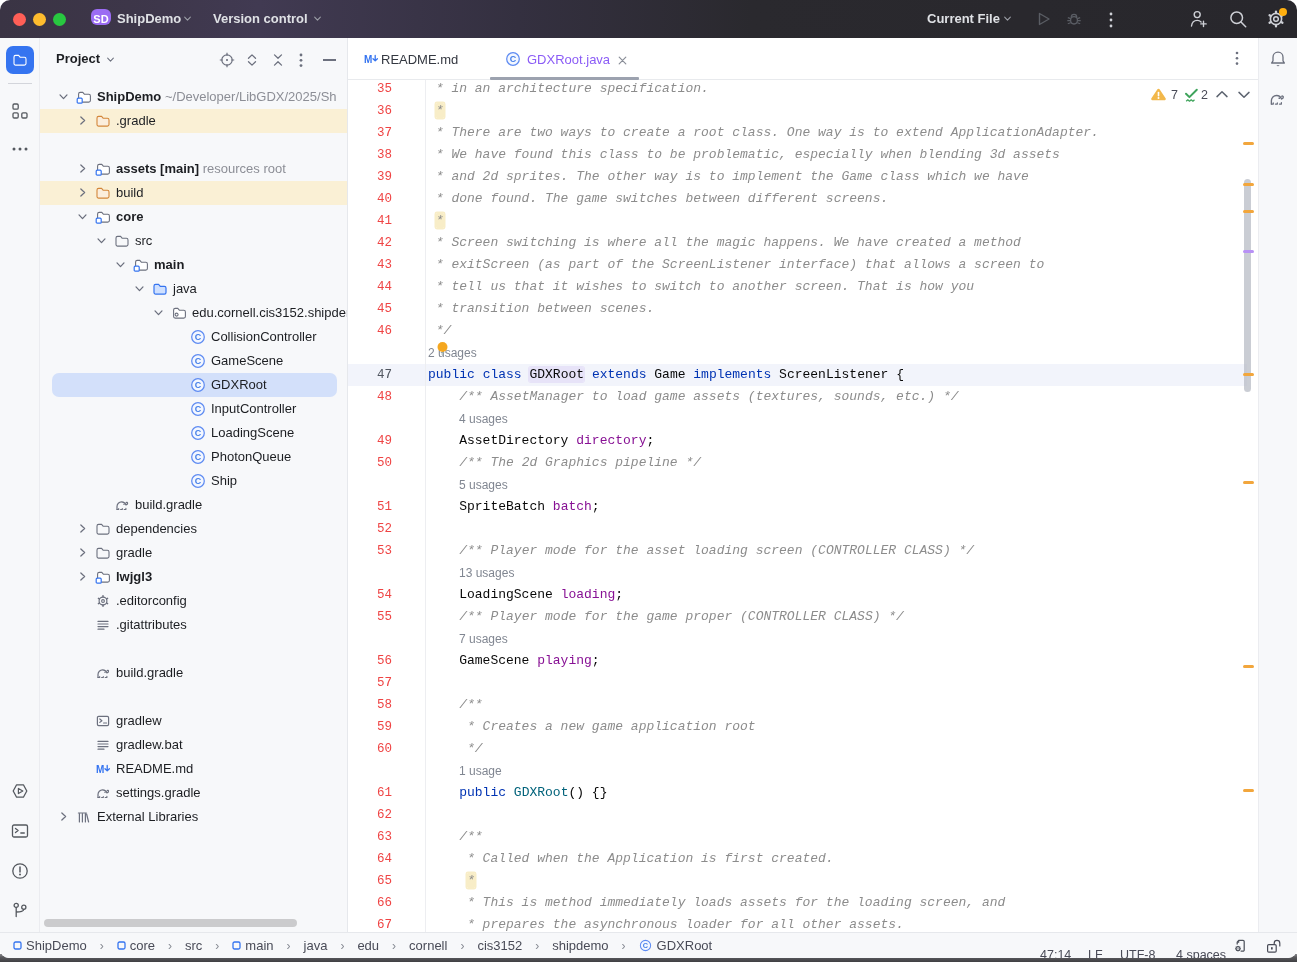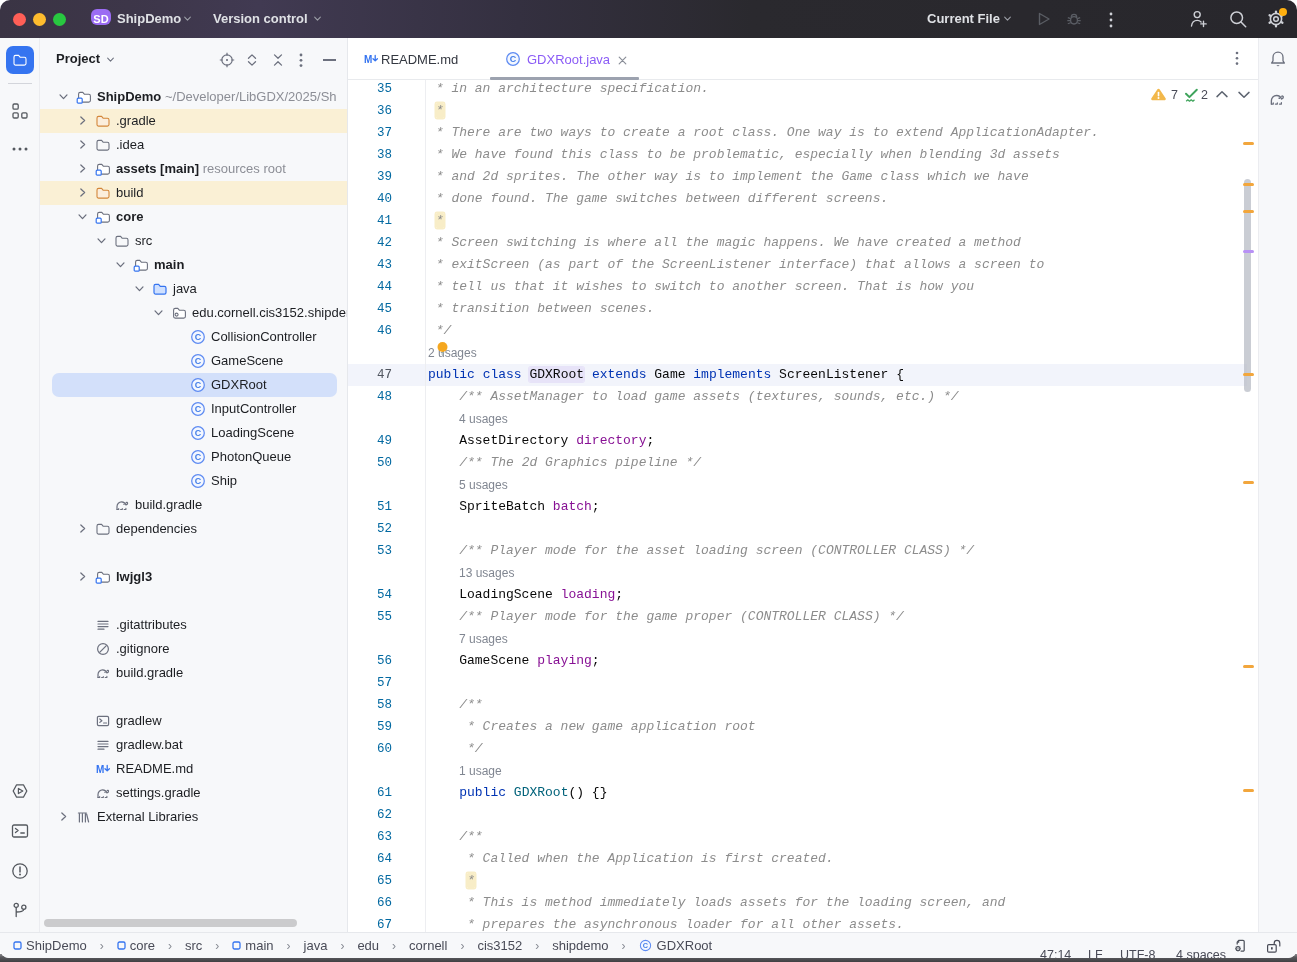--- a/index.html
+++ b/index.html
@@ -23,21 +23,21 @@
 #tabbar{position:absolute;left:0;top:0;width:910px;height:42px;background:#fff;border-bottom:1px solid #E8EAED}
 #statusbar{position:absolute;left:0;top:932px;width:1297px;height:26px;background:#F7F8FA;border-top:1px solid #E6E8EC;color:#494B57;font-size:12.5px}
 .trow{position:absolute;left:0;width:308px;height:24px}
 .trow .lbl{position:absolute;top:4px;font-size:13px;color:#1c1e22;white-space:nowrap}
 .trow .ann{color:#8C8E96;font-weight:400}
 .b{font-weight:700}
 .ticon{position:absolute;top:4px}
 .tchv{position:absolute;top:6px}
 #code{position:absolute;left:0;top:42px;width:910px;height:852px;background:#fff;overflow:hidden}
 .crow{position:absolute;height:22px;width:910px;white-space:pre;font-family:"Liberation Mono",monospace;font-size:13px;line-height:22px}
-.ln{position:absolute;width:44px;text-align:right;font-family:"Liberation Mono",monospace;font-size:12.5px;color:#0369a1;line-height:22px}
+.ln{position:absolute;width:44px;text-align:right;font-family:"Liberation Mono",monospace;font-size:12.5px;color:#ef4444;line-height:22px}
 .cm{color:#8C8C8C;font-style:italic}
 .kw{color:#0033B3}
 .fld{color:#871094}
 .mth{color:#00627A}
 .pl{color:#080808}
 .hint{position:absolute;font-family:"Liberation Sans",sans-serif;font-size:12px;color:#808691;line-height:22px}
 .hlstar{background:#F8EDC7;box-shadow:0 0 0 1.5px #F8EDC7;border-radius:1px}
 .wordhl{background:#E7E3F8;border-radius:2px;box-shadow:0 0 0 1px #E7E3F8}
 .gutterline{position:absolute;left:77px;top:0;width:1px;height:852px;background:#EDEEF1}
 .caretrow{position:absolute;left:0;width:899px;height:22px;background:#F2F4FB}
@@ -228,33 +228,20 @@
             <path d="M4.2 2.2 L8.3 6 L4.2 9.8" fill="none" stroke="#6C707E" stroke-width="1.4" stroke-linecap="round" stroke-linejoin="round"></path>
           </svg>
         </span>
         <span class="ticon" style="left:55px">
           <svg width="16" height="16" viewBox="0 0 16 16" style="">
             <path d="M2 5c0-.9.7-1.6 1.6-1.6h3l1.7 1.9h4.1c.9 0 1.6.7 1.6 1.6v4.6c0 .9-.7 1.6-1.6 1.6H3.6c-.9 0-1.6-.7-1.6-1.6z" fill="#FBEEDC" stroke="#D3863A" stroke-width="1.1" stroke-linejoin="round"></path>
           </svg>
         </span>
         <span class="lbl" style="left:76px">.gradle</span>
       </div>
-<div class="trow" style="top:95px">
-        <span class="tchv" style="left:37px">
-          <svg width="11" height="11" viewBox="0 0 12 12">
-            <path d="M4.2 2.2 L8.3 6 L4.2 9.8" fill="none" stroke="#6C707E" stroke-width="1.4" stroke-linecap="round" stroke-linejoin="round"></path>
-          </svg>
-        </span>
-        <span class="ticon" style="left:55px">
-          <svg width="16" height="16" viewBox="0 0 16 16" style="">
-            <path d="M2 5c0-.9.7-1.6 1.6-1.6h3l1.7 1.9h4.1c.9 0 1.6.7 1.6 1.6v4.6c0 .9-.7 1.6-1.6 1.6H3.6c-.9 0-1.6-.7-1.6-1.6z" fill="none" stroke="#6C707E" stroke-width="1.1" stroke-linejoin="round"></path>
-          </svg>
-        </span>
-        <span class="lbl" style="left:76px">.idea</span>
-      </div>
 <div class="trow" style="top:143px;background:#FAF0D5">
         <span class="tchv" style="left:37px">
           <svg width="11" height="11" viewBox="0 0 12 12">
             <path d="M4.2 2.2 L8.3 6 L4.2 9.8" fill="none" stroke="#6C707E" stroke-width="1.4" stroke-linecap="round" stroke-linejoin="round"></path>
           </svg>
         </span>
         <span class="ticon" style="left:55px">
           <svg width="16" height="16" viewBox="0 0 16 16" style="">
             <path d="M2 5c0-.9.7-1.6 1.6-1.6h3l1.7 1.9h4.1c.9 0 1.6.7 1.6 1.6v4.6c0 .9-.7 1.6-1.6 1.6H3.6c-.9 0-1.6-.7-1.6-1.6z" fill="#FBEEDC" stroke="#D3863A" stroke-width="1.1" stroke-linejoin="round"></path>
           </svg>
@@ -422,50 +409,81 @@
             <path d="M4.2 2.2 L8.3 6 L4.2 9.8" fill="none" stroke="#6C707E" stroke-width="1.4" stroke-linecap="round" stroke-linejoin="round"></path>
           </svg>
         </span>
         <span class="ticon" style="left:55px">
           <svg width="16" height="16" viewBox="0 0 16 16" style="">
             <path d="M2 5c0-.9.7-1.6 1.6-1.6h3l1.7 1.9h4.1c.9 0 1.6.7 1.6 1.6v4.6c0 .9-.7 1.6-1.6 1.6H3.6c-.9 0-1.6-.7-1.6-1.6z" fill="none" stroke="#6C707E" stroke-width="1.1" stroke-linejoin="round"></path>
           </svg>
         </span>
         <span class="lbl" style="left:76px">dependencies</span>
       </div>
+<div class="trow" style="top:503px">
+        <span class="tchv" style="left:37px">
+          <svg width="11" height="11" viewBox="0 0 12 12">
+            <path d="M4.2 2.2 L8.3 6 L4.2 9.8" fill="none" stroke="#6C707E" stroke-width="1.4" stroke-linecap="round" stroke-linejoin="round"></path>
+          </svg>
+        </span>
+        <span class="ticon" style="left:55px">
+          <svg width="16" height="16" viewBox="0 0 16 16" style="">
+            <path d="M2 5c0-.9.7-1.6 1.6-1.6h3l1.7 1.9h4.1c.9 0 1.6.7 1.6 1.6v4.6c0 .9-.7 1.6-1.6 1.6H3.6c-.9 0-1.6-.7-1.6-1.6z" fill="none" stroke="#6C707E" stroke-width="1.1" stroke-linejoin="round"></path>
+          </svg>
+        </span>
+        <span class="lbl" style="left:76px">gradle</span>
+      </div>
 <div class="trow" style="top:527px">
         <span class="tchv" style="left:37px">
           <svg width="11" height="11" viewBox="0 0 12 12">
             <path d="M4.2 2.2 L8.3 6 L4.2 9.8" fill="none" stroke="#6C707E" stroke-width="1.4" stroke-linecap="round" stroke-linejoin="round"></path>
           </svg>
         </span>
         <span class="ticon" style="left:55px">
           <svg width="16" height="16" viewBox="0 0 16 16" style="">
             <path d="M2.6 5c0-.9.7-1.6 1.6-1.6h2.6l1.7 1.9h4.3c.9 0 1.6.7 1.6 1.6v4.6c0 .9-.7 1.6-1.6 1.6H4.2c-.9 0-1.6-.7-1.6-1.6z" fill="#fff" stroke="#6C707E" stroke-width="1.1" stroke-linejoin="round"></path>
             <rect x="1.2" y="9.2" width="5" height="5" rx="1" fill="#fff" stroke="#3574F0" stroke-width="1.2"></rect>
           </svg>
         </span>
         <span class="lbl" style="left:76px"><span class="b">lwjgl3</span></span>
       </div>
+<div class="trow" style="top:551px">
+        <span class="ticon" style="left:55px">
+          <svg width="16" height="16" viewBox="0 0 16 16" style="">
+            <circle cx="8" cy="8" r="3.9" fill="none" stroke="#6C707E" stroke-width="1.2"></circle>
+            <circle cx="8" cy="8" r="1.4" fill="none" stroke="#6C707E" stroke-width="1.1"></circle>
+            <g transform="rotate(0 8 8)">
+              <rect x="7.25" y="2" width="1.5" height="2.4" rx=".7" fill="#6C707E"></rect>
+            </g>
+            <g transform="rotate(60 8 8)">
+              <rect x="7.25" y="2" width="1.5" height="2.4" rx=".7" fill="#6C707E"></rect>
+            </g>
+            <g transform="rotate(120 8 8)">
+              <rect x="7.25" y="2" width="1.5" height="2.4" rx=".7" fill="#6C707E"></rect>
+            </g>
+            <g transform="rotate(180 8 8)">
+              <rect x="7.25" y="2" width="1.5" height="2.4" rx=".7" fill="#6C707E"></rect>
+            </g>
+            <g transform="rotate(240 8 8)">
+              <rect x="7.25" y="2" width="1.5" height="2.4" rx=".7" fill="#6C707E"></rect>
+            </g>
+            <g transform="rotate(300 8 8)">
+              <rect x="7.25" y="2" width="1.5" height="2.4" rx=".7" fill="#6C707E"></rect>
+            </g>
+          </svg>
+        </span>
+        <span class="lbl" style="left:76px">.editorconfig</span>
+      </div>
 <div class="trow" style="top:575px">
         <span class="ticon" style="left:55px">
           <svg width="16" height="16" viewBox="0 0 16 16" style="">
             <path d="M3 4.4h10M3 7h10M3 9.6h10M3 12.2h6" stroke="#6C707E" stroke-width="1.2" stroke-linecap="round" fill="none"></path>
           </svg>
         </span>
         <span class="lbl" style="left:76px">.gitattributes</span>
-      </div>
-<div class="trow" style="top:599px">
-        <span class="ticon" style="left:55px">
-          <svg width="16" height="16" viewBox="0 0 16 16" style="">
-            <circle cx="8" cy="8" r="5.4" fill="none" stroke="#6C707E" stroke-width="1.2"></circle>
-            <path d="M4.4 11.6 11.6 4.4" stroke="#6C707E" stroke-width="1.2"></path>
-          </svg>
-        </span>
-        <span class="lbl" style="left:76px">.gitignore</span>
       </div>
 <div class="trow" style="top:623px">
         <span class="ticon" style="left:55px">
           <svg width="16" height="16" viewBox="0 0 16 16" style="">
             <path d="M3 12.5 V9.5 C3 6.9 5 4.9 7.6 4.9 C9.7 4.9 11.4 6.2 12 8 C13 7.7 13.7 6.9 13.5 6 C13.4 5.4 12.7 5.1 12.2 5.5" fill="none" stroke="#6C707E" stroke-width="1.2" stroke-linecap="round" stroke-linejoin="round"></path>
             <path d="M3 12.5 h1.7 v-1 m1.9 1 h1.7 v-1 m1.9 1 h1.7 v-1.3" fill="none" stroke="#6C707E" stroke-width="1.1" stroke-linecap="round" stroke-linejoin="round"></path>
             <circle cx="10" cy="7.3" r=".75" fill="#6C707E"></circle>
           </svg>
         </span>
         <span class="lbl" style="left:76px">build.gradle</span>

